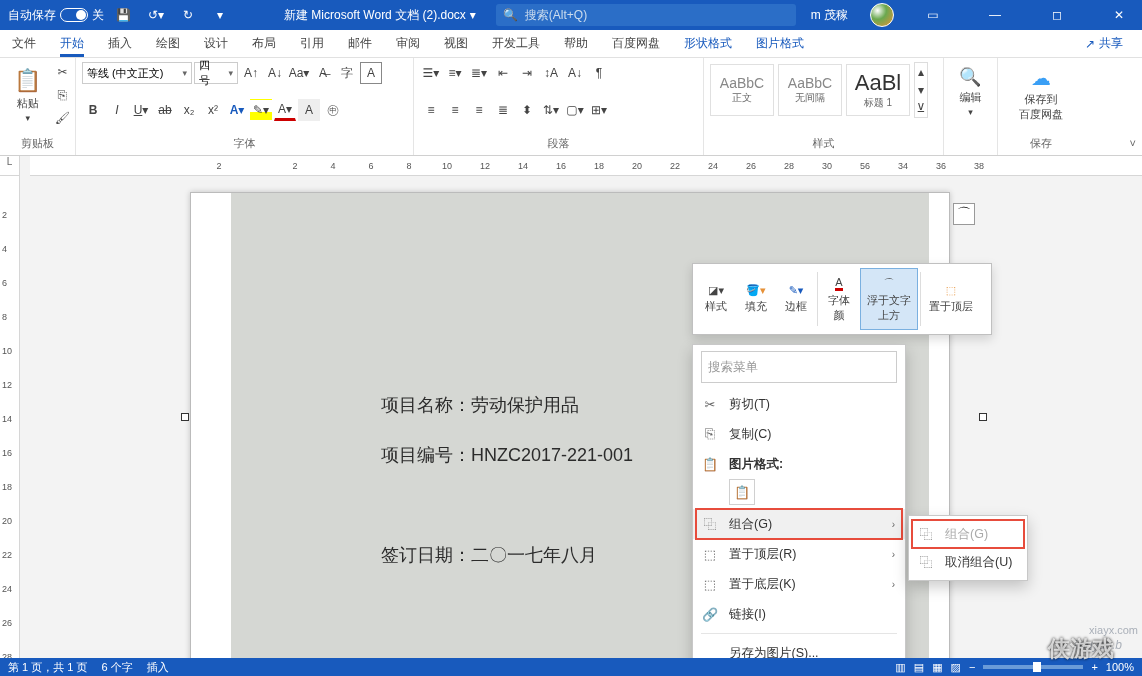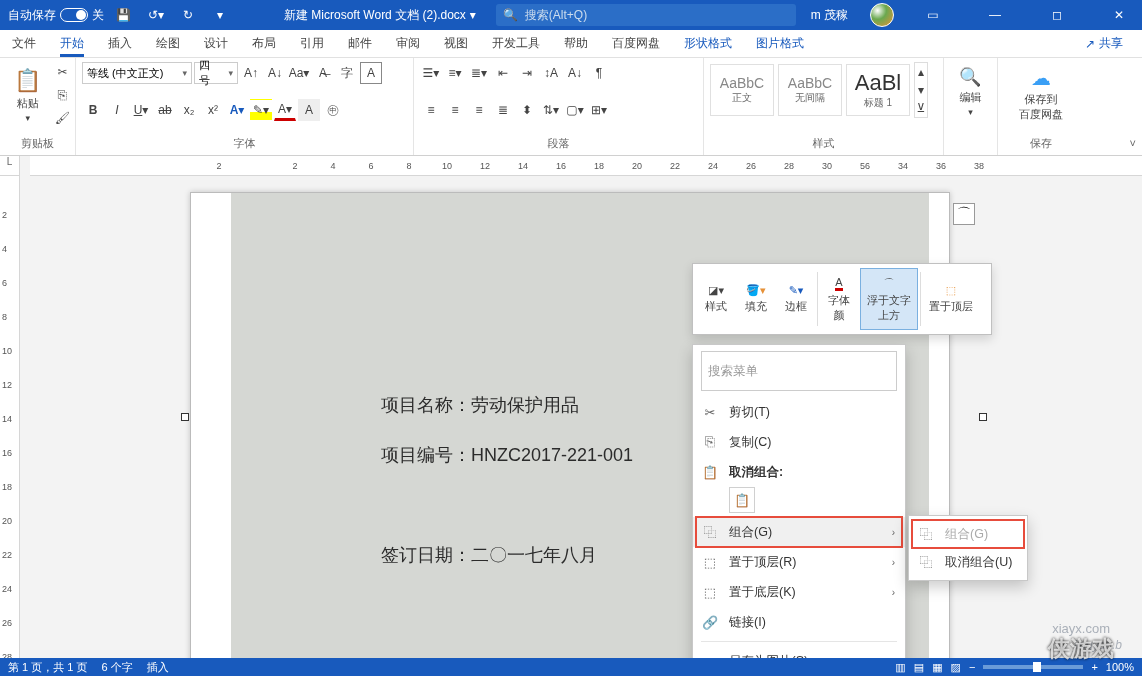--- a/index.html
+++ b/index.html
@@ -55,21 +55,21 @@
 .side-float { position:absolute; right:-26px; top:10px; width:22px; height:22px; border:1px solid #999; background:#fff; display:flex; align-items:center; justify-content:center; font-size:14px; }
 
 
 .mini-toolbar { position:absolute; left:692px; top:263px; width:300px; height:72px; background:#fff; border:1px solid #c0c0c0; box-shadow:0 4px 10px rgba(0,0,0,0.15); display:flex; padding:4px; gap:2px; }
 .mini-btn { display:flex; flex-direction:column; align-items:center; justify-content:center; font-size:11px; color:#444; padding:2px 6px; cursor:pointer; gap:2px; min-width:38px; }
 .mini-btn.active { background:#d4e6f7; border:1px solid #7ab0e0; }
 .mini-sep { width:1px; background:#ddd; margin:4px 0; }
 
 
 .context-menu { position:absolute; left:692px; top:344px; width:214px; background:#fff; border:1px solid #c8c8c8; box-shadow:0 6px 14px rgba(0,0,0,0.2); font-size:12.5px; padding:6px 0; }
-.search-field { margin:0 8px 6px; height:40px; border:1px solid #ccc; display:flex; align-items:center; padding:0 6px; color:#999; }
+.search-field { margin:0 8px 6px; height:32px; border:1px solid #ccc; display:flex; align-items:center; padding:0 6px; color:#999; }
 .menu-item { height:30px; display:flex; align-items:center; padding:0 10px 0 8px; gap:10px; color:#333; cursor:pointer; position:relative; }
 .menu-item.highlight { background:#f0f0f0; }
 .menu-item.redbox::after { content:''; position:absolute; left:2px; right:2px; top:-1px; bottom:-1px; border:2px solid #e74c3c; pointer-events:none; }
 .menu-icon { width:18px; text-align:center; color:#666; font-size:13px; }
 .menu-arrow { margin-left:auto; color:#666; font-size:10px; }
 .menu-sep { height:1px; background:#e5e5e5; margin:4px 8px; }
 .paste-opts { padding-left:36px; display:flex; gap:4px; margin-bottom:4px; }
 .paste-opt { width:26px; height:26px; border:1px solid #d0d0d0; display:flex; align-items:center; justify-content:center; font-size:13px; }
 
 
@@ -78,21 +78,21 @@
 .submenu .disabled { color:#aaa; }
 .submenu .redbox2::after { content:''; position:absolute; left:2px; right:2px; top:-1px; bottom:-1px; border:2px solid #e74c3c; pointer-events:none; }
 
 
 .status-bar { position:absolute; left:0; right:0; bottom:0; height:18px; background:#185abd; color:#fff; font-size:11px; display:flex; align-items:center; padding:0 8px; gap:14px; }
 .status-right { margin-left:auto; display:flex; align-items:center; gap:8px; }
 .zoom-slider { width:100px; height:4px; background:#6a9bd8; position:relative; }
 .zoom-slider::after { content:''; position:absolute; left:50%; top:-3px; width:8px; height:10px; background:#fff; }
 
 
-.wm1 { position:absolute; right:32px; bottom:40px; font-size:13px; color:rgba(120,130,145,0.6); }
+.wm1 { position:absolute; right:4px; bottom:40px; font-size:11px; color:rgba(120,130,145,0.6); }
 .wm2 { position:absolute; right:20px; bottom:24px; font-size:12px; color:rgba(120,130,145,0.6); font-style:italic; }
 .wm3 { position:absolute; right:28px; bottom:12px; font-size:22px; color:rgba(255,255,255,0.75); font-weight:bold; text-shadow:0 0 3px #000; }
 </style>
 </head>
 <body>
 
 <div class="title-bar">
   <div class="title-left">
     <div class="autosave">
       <span>自动保存</span>
@@ -355,21 +355,21 @@
   <div class="menu-item">
       <span class="menu-icon">✂</span>
       <span>剪切(T)</span>
     </div>
   <div class="menu-item">
       <span class="menu-icon">⎘</span>
       <span>复制(C)</span>
     </div>
   <div class="menu-item">
       <span class="menu-icon">📋</span>
-      <b>取消组合:</b>
+      <b>图片格式:</b>
     </div>
   <div class="paste-opts">
     <div class="paste-opt">📋</div>
   </div>
   <div class="menu-item highlight redbox">
       <span class="menu-icon">⿻</span>
       <span>组合(G)</span>
       <span class="menu-arrow">›</span>
     </div>
   <div class="menu-item">

